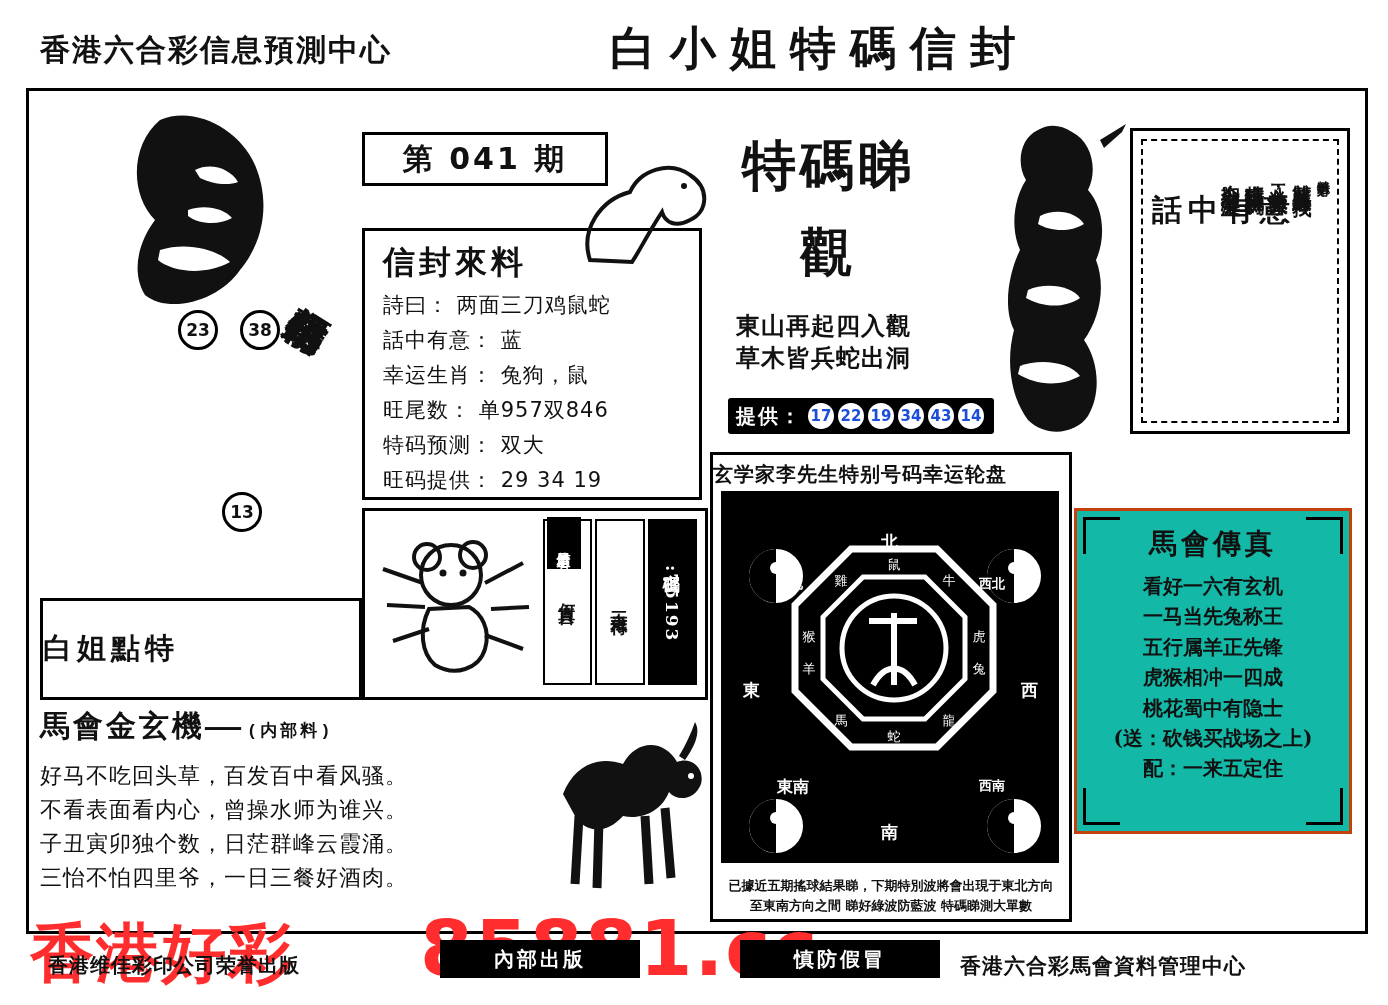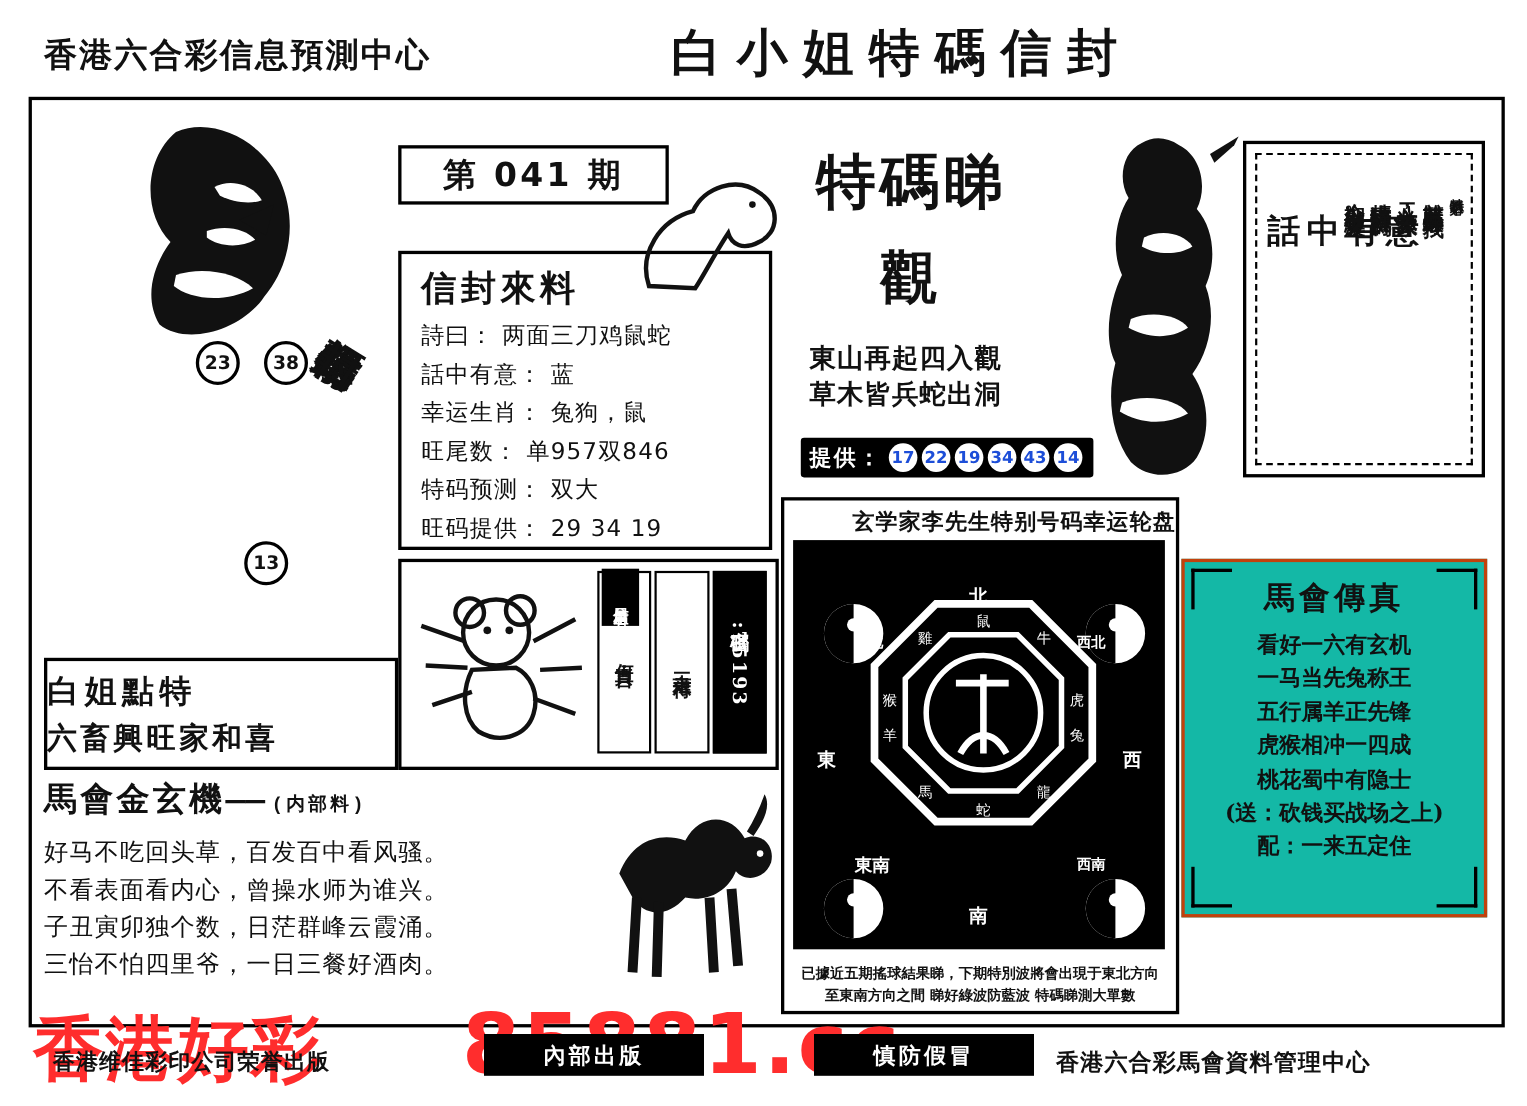--- a/index.html
+++ b/index.html
@@ -85,21 +85,21 @@
   .panel-horse{position:absolute;left:40px;top:706px;width:662px;height:210px;}
   .horse-title{font-size:30px;font-weight:bold;letter-spacing:3px;font-family:Liberation Mono, monospace;}
   .horse-title .dash{letter-spacing:0;}
   .horse-sub{font-size:17px;font-weight:bold;margin-left:6px;}
   .horse-lines{margin-top:12px;font-size:22px;line-height:1.55;letter-spacing:1px;width:520px;
     font-family:"DejaVu Serif","Liberation Serif",serif;}
   .camel{position:absolute;left:505px;top:10px;width:175px;height:190px;}
 
   
   .wheel-panel{position:absolute;left:710px;top:452px;width:356px;height:464px;border:3px solid #000;background:#fff;}
-  .wheel-title{position:absolute;left:0;top:6px;width:100%;text-align:right;font-size:20px;font-weight:bold;letter-spacing:1px;
+  .wheel-title{position:absolute;left:0;top:6px;width:100%;text-align:left;font-size:20px;font-weight:bold;letter-spacing:1px;
     font-family:"DejaVu Sans","Liberation Sans",sans-serif;}
   .wheel-black{position:absolute;left:8px;top:36px;width:338px;height:372px;background:#000;}
   .wheel-foot{position:absolute;left:6px;bottom:4px;width:344px;font-size:13px;line-height:1.5;font-weight:bold;text-align:center;}
 
   .yy{position:absolute;width:54px;height:54px;border-radius:50%;background:#fff;border:2px solid #000;overflow:hidden;}
   .yy::before{content:"";position:absolute;left:0;top:0;width:27px;height:54px;background:#000;}
   .yy::after{content:"";position:absolute;left:21px;top:13px;width:12px;height:12px;border-radius:50%;background:#fff;}
   .yy1{left:26px;top:56px;}
   .yy2{left:264px;top:56px;}
   .yy3{left:26px;top:306px;}
@@ -228,21 +228,20 @@
     <div class="stamp-col small">特選必中</div>
     <div class="stamp-col">雙藍單綠最好找</div>
     <div class="stamp-col">二八六送大家，</div>
     <div class="stamp-col">特碼紅頭現特碼，</div>
     <div class="stamp-col">今期出在紅波上。</div>
   </div>
   <div class="stamp-head">話中有意</div>
 
   <div class="panel-bai">
     <div class="l1">白姐點特</div>
-    <div class="l2">六畜興旺家和喜</div>
   </div>
 
   <div class="panel-mouse">
     <div class="mouse-art">
       <svg viewBox="0 0 160 160" width="160" height="160">
         <circle cx="78" cy="52" r="30" fill="none" stroke="#111" stroke-width="4"></circle>
         <circle cx="54" cy="34" r="13" fill="none" stroke="#111" stroke-width="4"></circle>
         <circle cx="100" cy="32" r="13" fill="none" stroke="#111" stroke-width="4"></circle>
         <circle cx="70" cy="50" r="3.5" fill="#111"></circle>
         <circle cx="90" cy="50" r="3.5" fill="#111"></circle>

